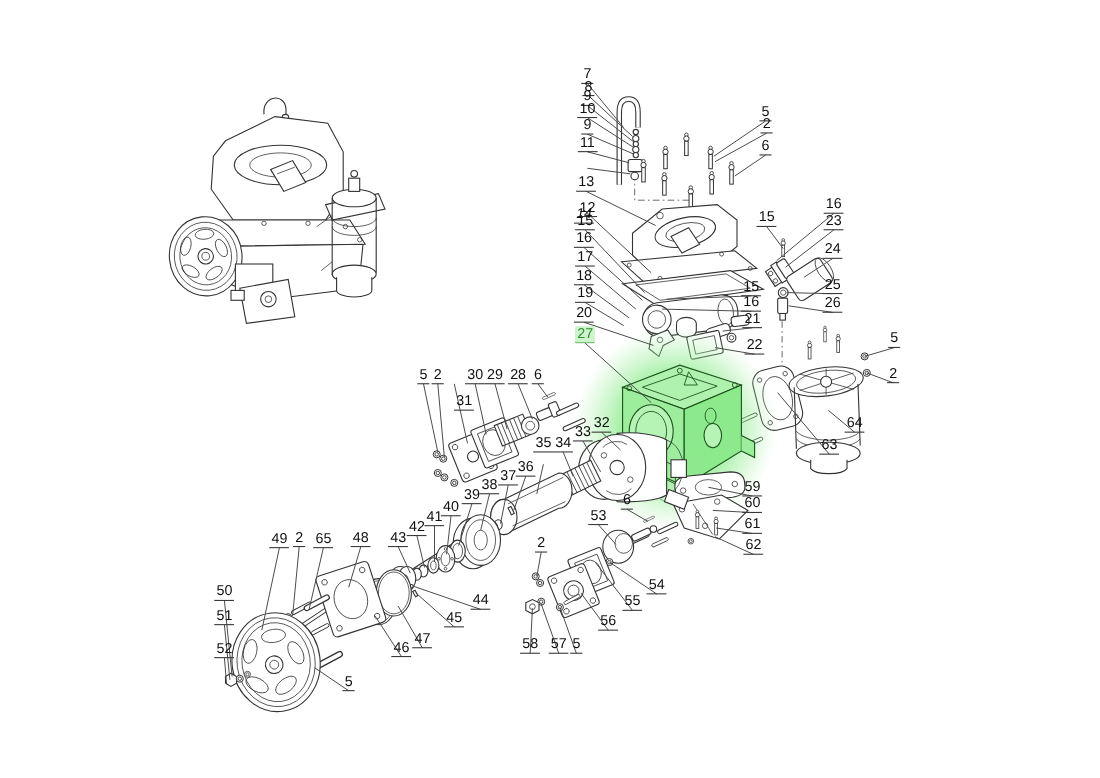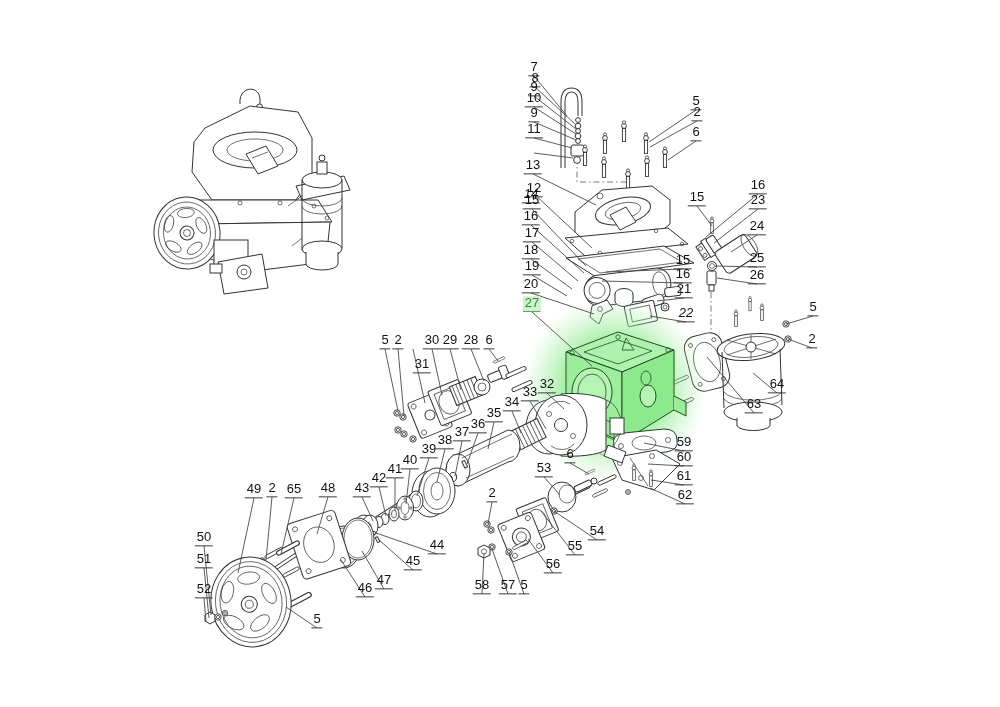--- a/index.html
+++ b/index.html
@@ -537,36 +537,36 @@
       <div class="callout" style="left: 696px; top: 141px;">6</div>
       <div class="callout" style="left: 697px; top: 206px;">15</div>
       <div class="callout" style="left: 758px; top: 194px;">16</div>
       <div class="callout" style="left: 758px; top: 209px;">23</div>
       <div class="callout" style="left: 757px; top: 235px;">24</div>
       <div class="callout" style="left: 757px; top: 267px;">25</div>
       <div class="callout" style="left: 757px; top: 284px;">26</div>
       <div class="callout" style="left: 683px; top: 269px;">15</div>
       <div class="callout" style="left: 683px; top: 283px;">16</div>
       <div class="callout" style="left: 684px; top: 298px;">21</div>
-      <div class="callout" style="left: 686px; top: 322px; font-style: italic;">22</div>
+      <div class="callout" style="left: 686px; top: 322px;">22</div>
       <div class="callout" style="left: 813px; top: 316px;">5</div>
       <div class="callout" style="left: 812px; top: 348px;">2</div>
       <div class="callout" style="left: 777px; top: 393px;">64</div>
       <div class="callout" style="left: 754px; top: 413px;">63</div>
       <div class="callout" style="left: 385px; top: 349px;">5</div>
       <div class="callout" style="left: 398px; top: 349px;">2</div>
       <div class="callout" style="left: 422px; top: 349px; margin-top: 24px;">31</div>
       <div class="callout" style="left: 432px; top: 349px;">30</div>
       <div class="callout" style="left: 450px; top: 349px;">29</div>
       <div class="callout" style="left: 471px; top: 349px;">28</div>
       <div class="callout" style="left: 489px; top: 349px;">6</div>
       <div class="callout" style="left: 547px; top: 393px;">32</div>
       <div class="callout" style="left: 530px; top: 401px;">33</div>
       <div class="callout" style="left: 512px; top: 411px;">34</div>
-      <div class="callout" style="left: 494px; top: 422px;">35</div>
+      <div class="callout" style="left: 494px; top: 411px;">35</div>
       <div class="callout" style="left: 478px; top: 433px;">36</div>
       <div class="callout" style="left: 462px; top: 441px;">37</div>
       <div class="callout" style="left: 445px; top: 449px;">38</div>
       <div class="callout" style="left: 429px; top: 458px;">39</div>
       <div class="callout" style="left: 410px; top: 469px;">40</div>
       <div class="callout" style="left: 395px; top: 478px;">41</div>
       <div class="callout" style="left: 379px; top: 487px;">42</div>
       <div class="callout" style="left: 362px; top: 497px;">43</div>
       <div class="callout" style="left: 437px; top: 554px;">44</div>
       <div class="callout" style="left: 413px; top: 570px;">45</div>

